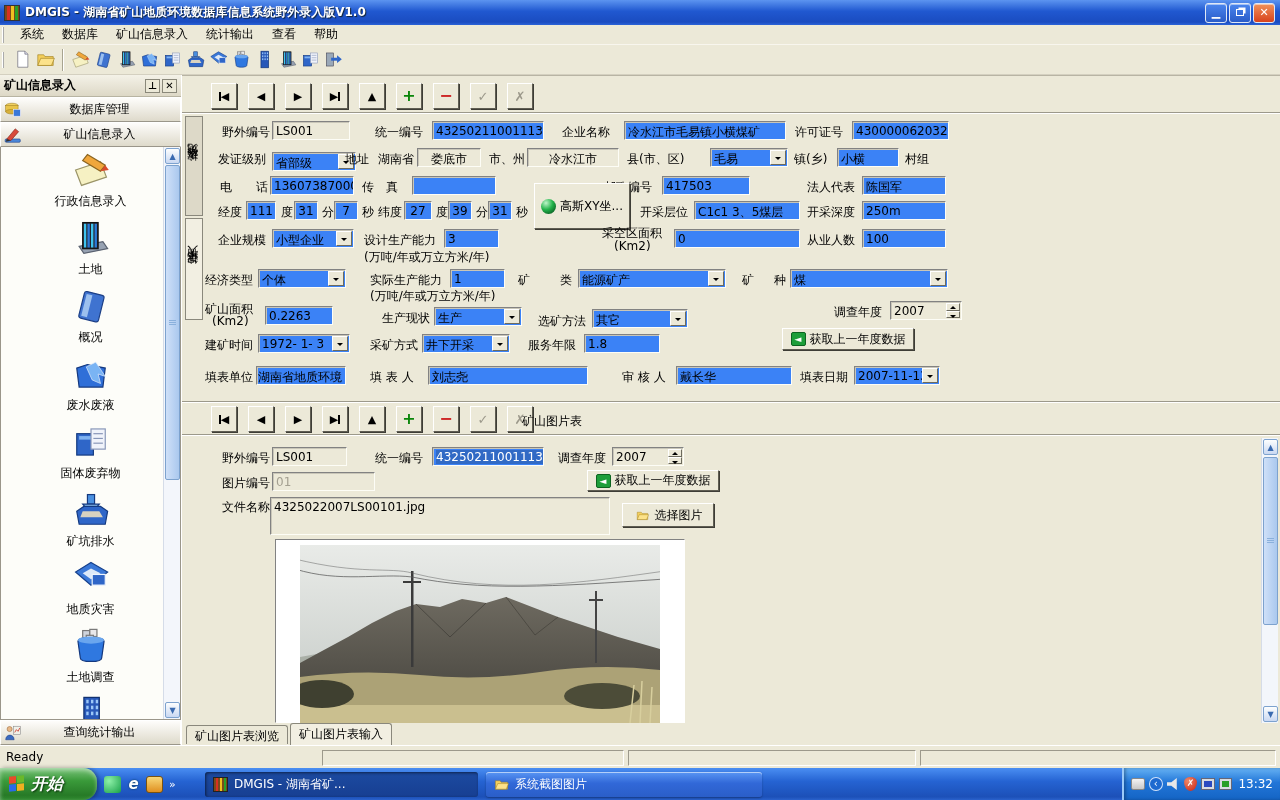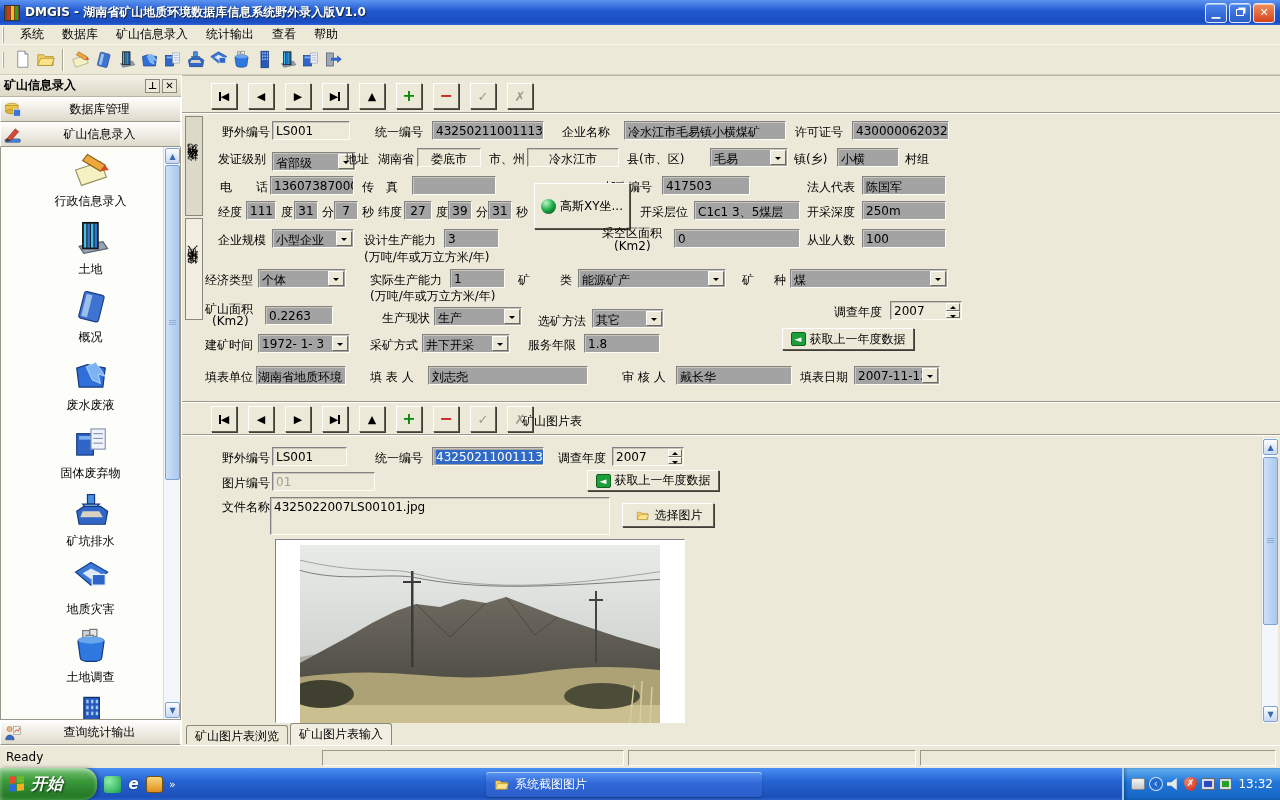--- a/index.html
+++ b/index.html
@@ -40,21 +40,21 @@
   .sb-item .il{width:72px;margin:2px auto 0 auto;font-size:12px;line-height:15px;word-break:break-all}
   .sb-scroll{position:absolute;right:0;top:0;bottom:0;width:17px;background:#f3f6fb;border-left:1px solid #d5dce8}
   .sc-btn{position:absolute;left:1px;width:15px;height:16px;border-radius:2px;background:linear-gradient(#fdfefe,#c9d8f2);border:1px solid #7da2ce;color:#3a6ab0;font-size:8px;text-align:center;line-height:15px}
   .sc-thumb{position:absolute;left:1px;width:15px;border-radius:2px;background:linear-gradient(90deg,#cfe0f8,#aac8ee);border:1px solid #7da2ce}
   .sc-thumb::after{content:"";position:absolute;left:3px;right:3px;top:50%;height:5px;margin-top:-3px;background:repeating-linear-gradient(#8ab0dc 0 1px,transparent 1px 2px)}
 
   .main{flex:1;position:relative;background:#ece9d8;border-top:1px solid #b8b4a4;overflow:hidden}
 
   
   .fl{position:absolute;white-space:nowrap;font-size:12px}
-  .tbx{position:absolute;height:19px;background:#a3a3a3;border:1px solid #828282;border-bottom-color:#fdfdf6;border-right-color:#fdfdf6;box-shadow:inset 1px 1px 0 #c9c6b8;padding:2px 3px;font-size:12px;white-space:nowrap;overflow:hidden}
+  .tbx{position:absolute;height:19px;background:#3b82f6;border:1px solid #828282;border-bottom-color:#fdfdf6;border-right-color:#fdfdf6;box-shadow:inset 1px 1px 0 #c9c6b8;padding:2px 3px;font-size:12px;white-space:nowrap;overflow:hidden}
   .tbx.ro{background:#ece9d8}
   .tbx.dis{background:#ece9d8;color:#a4a091}
   .tbx.ctr{text-align:center}
   .tbx.rt{text-align:center}
   .tbx .sel{background:#316ac5;color:#fff}
   .combo .arrbtn{position:absolute;right:1px;top:1px;bottom:1px;width:16px;background:#ece9d8;border:1px solid;border-color:#fff #6d6b5e #6d6b5e #fff}
   .combo .arrbtn::after{content:"";position:absolute;left:4px;top:6px;border:3.5px solid transparent;border-top-color:#000}
   .spin .spb{position:absolute;right:1px;top:1px;bottom:1px;width:14px;display:flex;flex-direction:column}
   .spin .spb i{flex:1;position:relative;background:#ece9d8;border:1px solid;border-color:#fff #6d6b5e #6d6b5e #fff}
   .spin .spb i.u::after{content:"";position:absolute;left:3px;top:2px;border:3px solid transparent;border-bottom-color:#000;border-top-width:0}
@@ -483,21 +483,21 @@
       <span class="fl" style="left:560px;top:196px">矿</span>
       <span class="fl" style="left:592px;top:196px">种</span>
       <div class="tbx combo" style="left:608px;top:193px;width:158px"><span>煤</span><span class="arrbtn"></span></div>
 
       <span class="fl" style="left:23px;top:225px">矿山面积</span>
       <span class="fl" style="left:30px;top:238px">(Km2)</span>
       <div class="tbx" style="left:83px;top:230px;width:68px">0.2263</div>
       <span class="fl" style="left:200px;top:234px">生产现状</span>
       <div class="tbx combo" style="left:252px;top:231px;width:88px"><span>生产</span><span class="arrbtn"></span></div>
       <span class="fl" style="left:356px;top:237px">选矿方法</span>
-      <div class="tbx combo" style="left:410px;top:233px;width:72px"><span>其它</span><span class="arrbtn"></span></div>
+      <div class="tbx combo" style="left:410px;top:233px;width:96px"><span>其它</span><span class="arrbtn"></span></div>
       <span class="fl" style="left:652px;top:228px">调查年度</span>
       <div class="tbx ro spin" style="left:708px;top:225px;width:72px"><span>2007</span><span class="spb">
             <i class="u"></i>
             <i class="d"></i>
           </span></div>
 
       <span class="fl" style="left:23px;top:261px">建矿时间</span>
       <div class="tbx combo" style="left:76px;top:258px;width:92px"><span>1972- 1- 3</span><span class="arrbtn"></span></div>
       <span class="fl" style="left:188px;top:261px">采矿方式</span>
       <div class="tbx combo" style="left:240px;top:258px;width:88px"><span>井下开采</span><span class="arrbtn"></span></div>
@@ -632,20 +632,24 @@
           <i></i>
         </span>
       <span>开始</span>
     </div>
     <div class="ql">
       <span class="qli msn"></span>
       <span class="qli ie">e</span>
       <span class="qli mail"></span>
       <span class="chev">»</span>
     </div>
+    <div class="task-btn active" style="left:205px;width:273px">
+      <span class="ticon dm"></span>
+      <span>DMGIS - 湖南省矿...</span>
+    </div>
     <div class="task-btn" style="left:486px;width:276px">
       <svg class="ticon" viewBox="0 0 32 32">
           <use href="#i-folder"></use>
         </svg>
       <span>系统截图图片</span>
     </div>
     <div class="tray">
       <span class="tri kb"></span>
       <span class="tri lang">‹</span>
       <span class="tri spk"></span>

